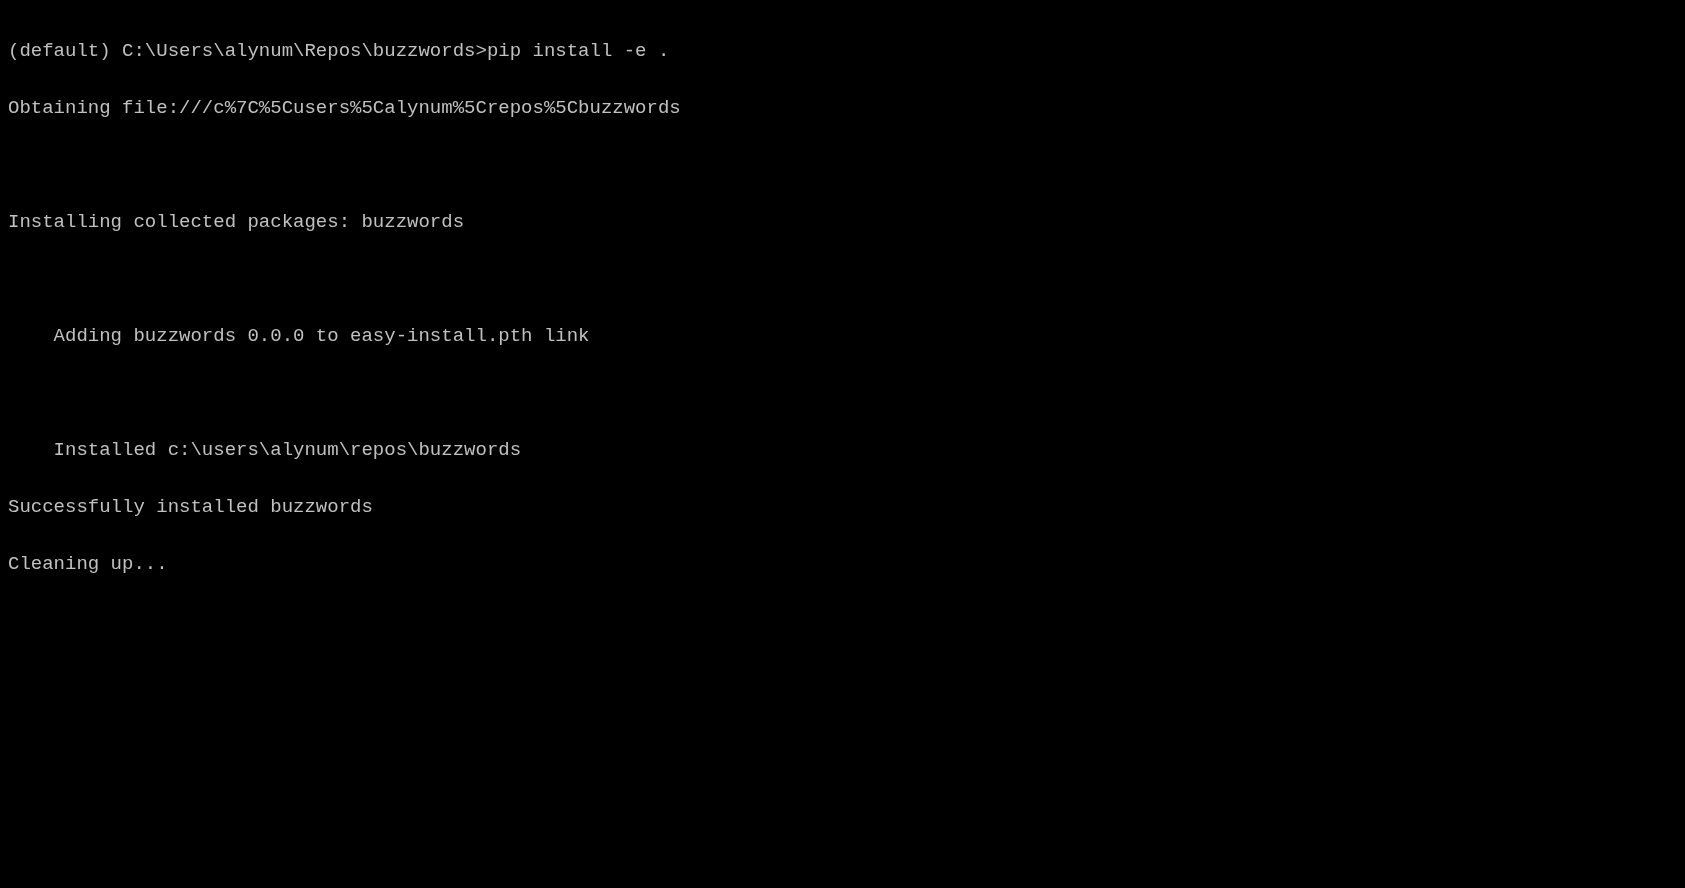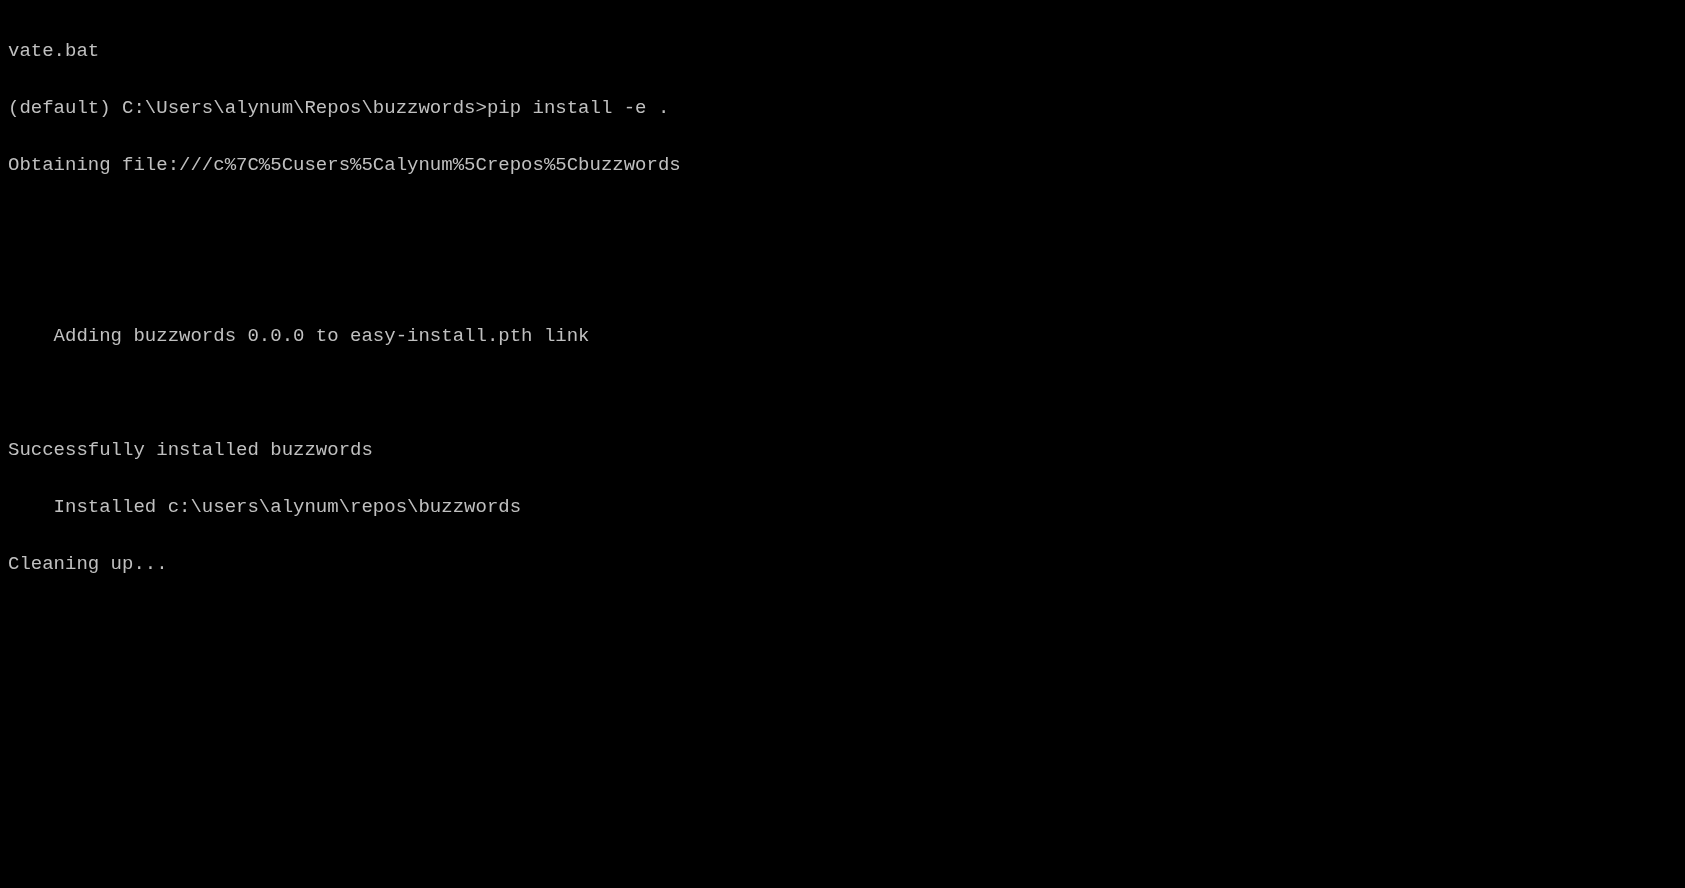--- a/index.html
+++ b/index.html
@@ -23,28 +23,28 @@
       word-wrap: break-word;
     }
     .line {
       white-space: pre-wrap;
     }
   </style>
 </head>
 <body>
 
 <div class="terminal">
-<div class="line">vate.bat</div>
 <div class="line">(default) C:\Users\alynum\Repos\buzzwords&gt;pip install -e .</div>
 <div class="line">Obtaining file:///c%7C%5Cusers%5Calynum%5Crepos%5Cbuzzwords</div>
 <div class="line">&nbsp;</div>
+<div class="line">Installing collected packages: buzzwords</div>
 <div class="line">&nbsp;</div>
 <div class="line">    Adding buzzwords 0.0.0 to easy-install.pth link</div>
 <div class="line">&nbsp;</div>
+<div class="line">    Installed c:\users\alynum\repos\buzzwords</div>
 <div class="line">Successfully installed buzzwords</div>
-<div class="line">    Installed c:\users\alynum\repos\buzzwords</div>
 <div class="line">Cleaning up...</div>
 
 
 
 
 
 </div>
 
 </body></html>

